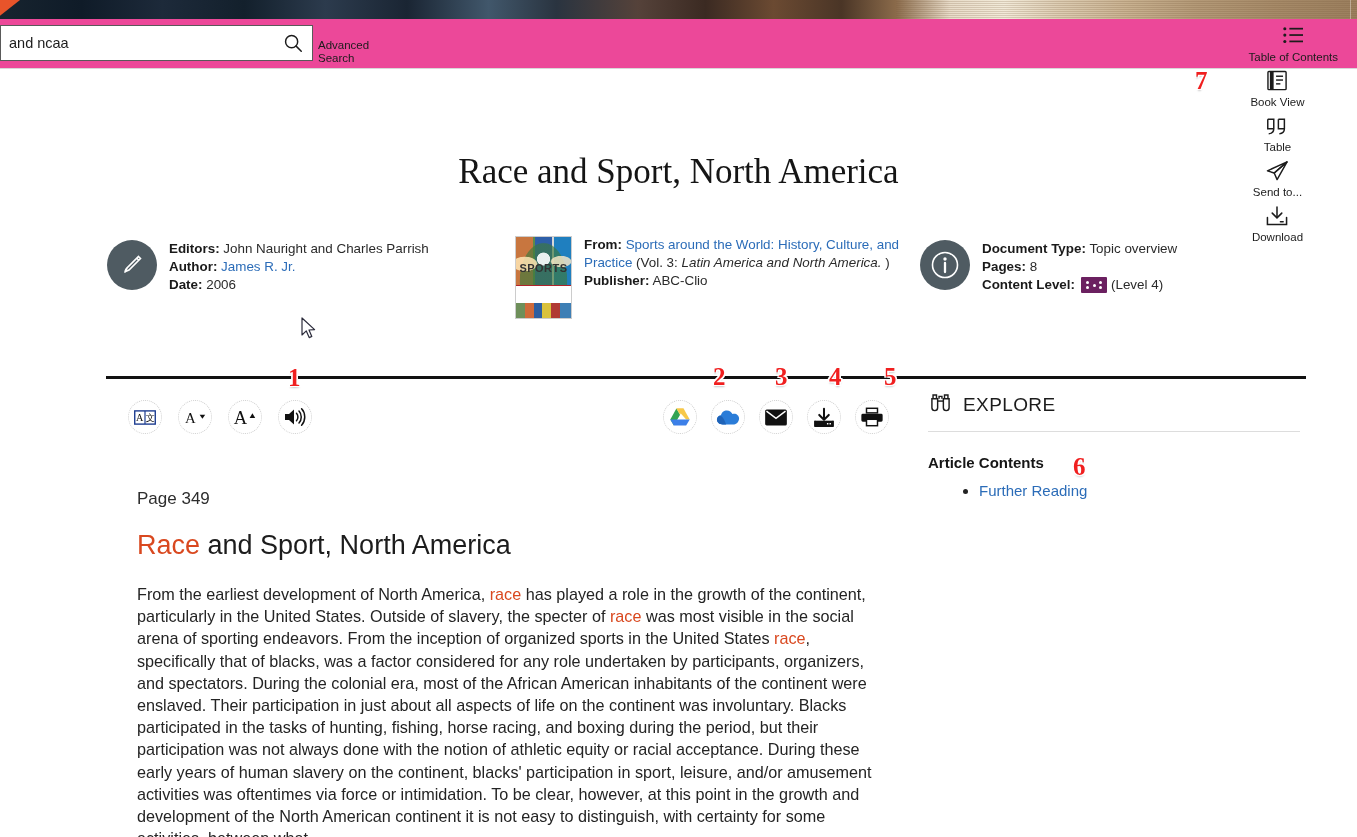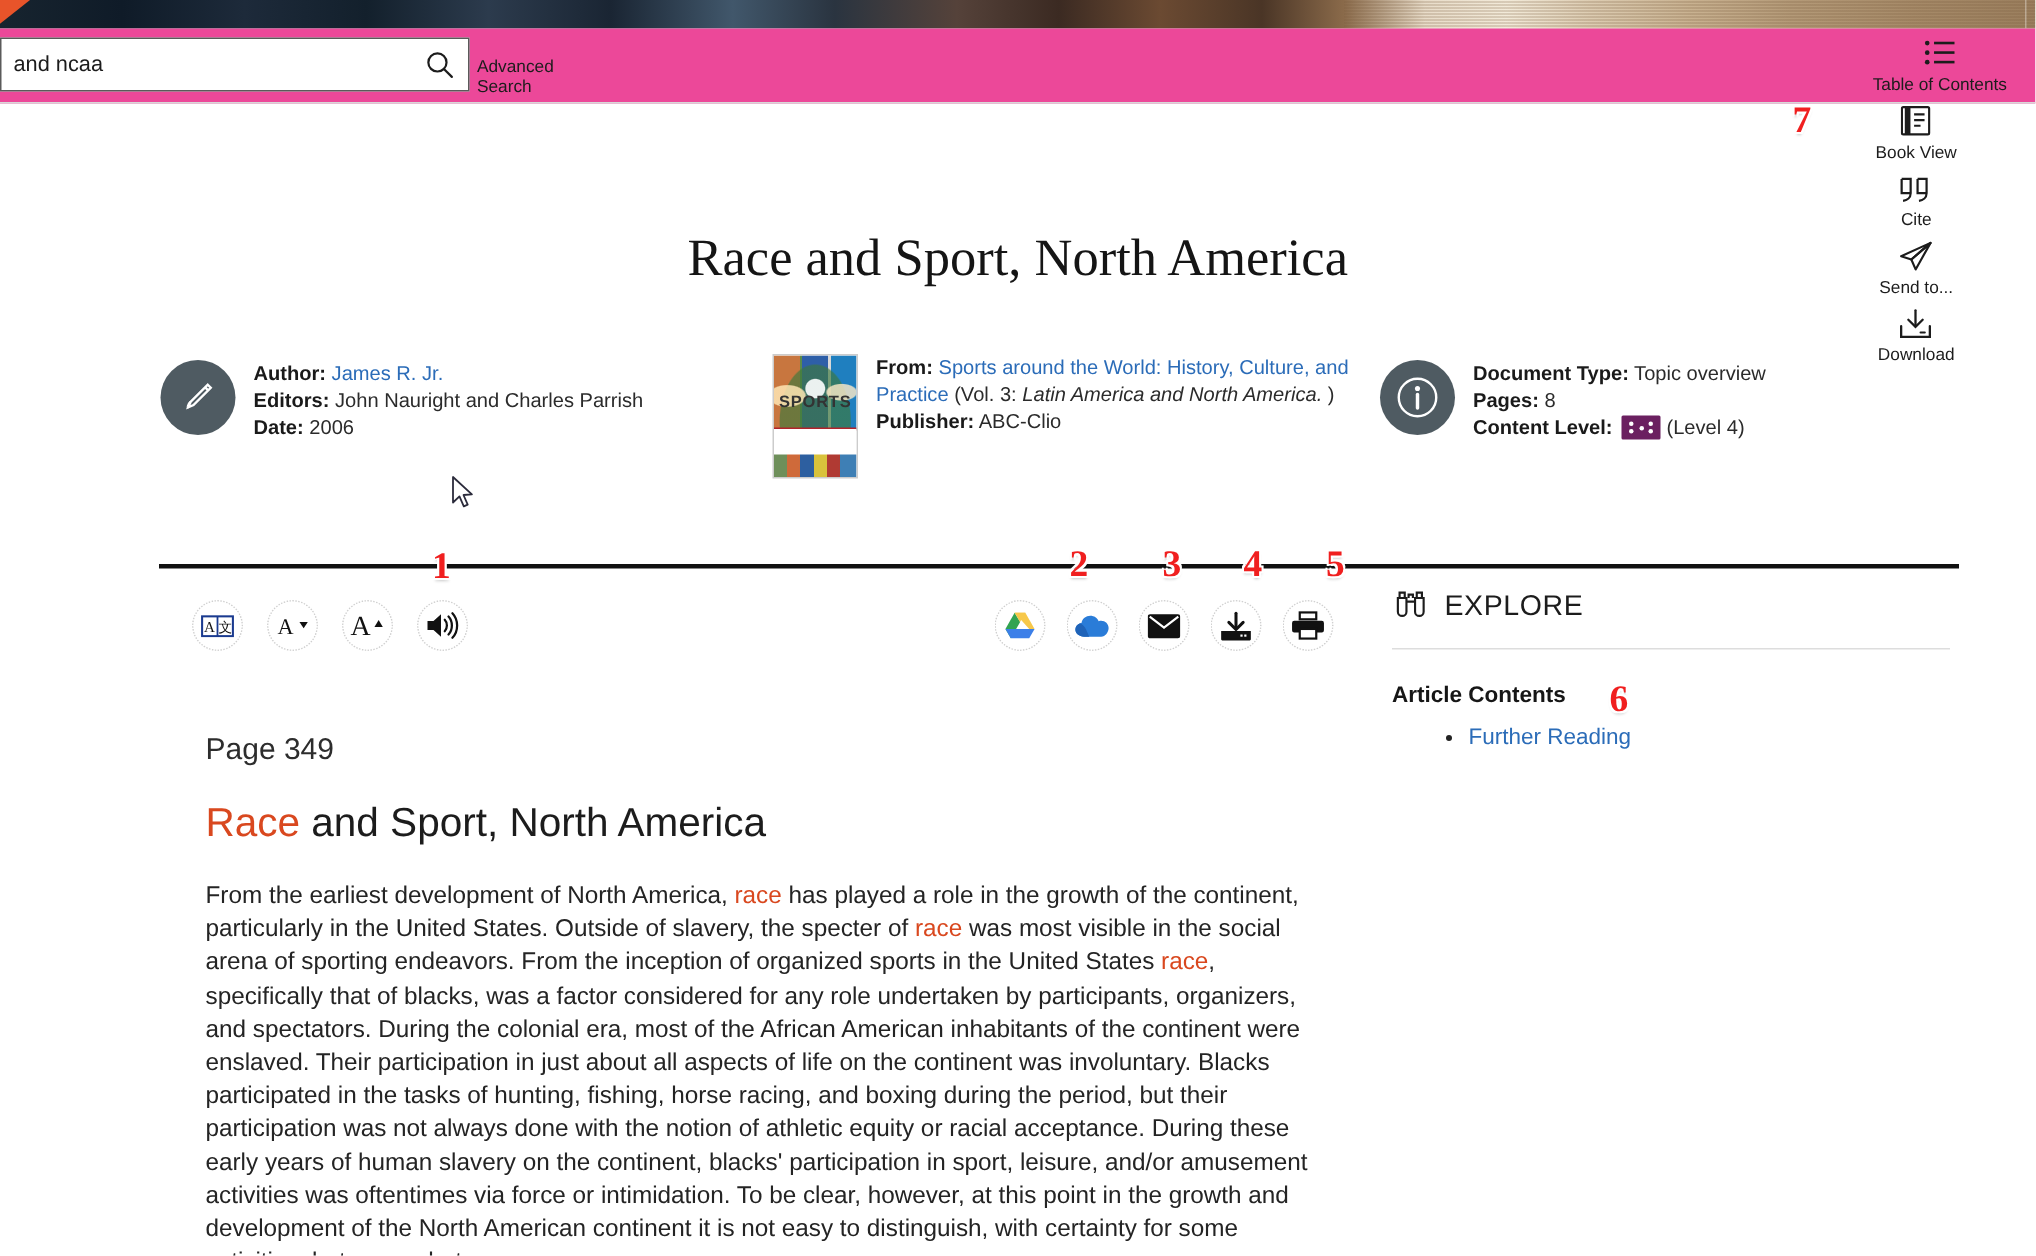--- a/index.html
+++ b/index.html
@@ -343,21 +343,21 @@
     cursor: pointer;
   }
 
   
   #article {
     position: absolute;
     left: 137px; top: 489px;
     width: 745px;
   }
   #page-label {
-    font-size: 20px;
+    font-size: 17px;
     color: #2d2d2d;
     margin-bottom: 20px;
   }
   #article-heading {
     font-size: 27px;
     font-weight: 400;
     color: #1c1c1c;
     margin: 0 0 22px 0;
     line-height: 32px;
   }
@@ -448,21 +448,21 @@
 
     <div class="htool">
       <span class="glyph">
         <svg width="24" height="21" viewBox="0 0 26 22" fill="none" stroke="#1c1c1c" stroke-width="1.6">
           <path d="M3 3.2 H9.5 V13.5 C9.5 16.6 7 18.6 4 19"></path>
           <path d="M3 3.2 V13.5 H9.5"></path>
           <path d="M14.5 3.2 H21 V13.5 C21 16.6 18.5 18.6 15.5 19"></path>
           <path d="M14.5 3.2 V13.5 H21"></path>
         </svg>
       </span>
-      <span class="lbl">Cite</span>
+      <span class="lbl">Table</span>
     </div>
 
     <div class="htool">
       <span class="glyph">
         <svg width="24" height="22" viewBox="0 0 25 23" fill="none" stroke="#1c1c1c" stroke-width="1.5" stroke-linejoin="round">
           <path d="M23 2 L2.5 11.3 L9.6 13.6 L23 2 Z"></path>
           <path d="M23 2 L12.6 20.5 L9.6 13.6 L23 2 Z"></path>
         </svg>
       </span>
       <span class="lbl">Send to...</span>
@@ -490,26 +490,26 @@
   <div class="meta-block" id="meta-author">
     <div class="circle-icon">
       <svg width="28" height="28" viewBox="0 0 28 28" fill="none" stroke="#ffffff" stroke-width="1.6">
         <path d="M20.5 5.5 C22.5 7.5 22.5 7.5 22.5 7.5 L11 19 L7.5 20.5 L9 17 Z"></path>
         <path d="M18.8 7.2 L20.8 9.2"></path>
         <path d="M9 17 C7.2 18.6 7 21 7.5 20.5"></path>
       </svg>
     </div>
     <div class="meta-text">
       <div>
+        <b>Editors:</b>
+        <span>John Nauright and Charles Parrish</span>
+      </div>
+      <div>
         <b>Author:</b>
         <span class="meta-link">James R. Jr.</span>
-      </div>
-      <div>
-        <b>Editors:</b>
-        <span>John Nauright and Charles Parrish</span>
       </div>
       <div>
         <b>Date:</b>
         <span>2006</span>
       </div>
     </div>
   </div>
 
   <div class="meta-block" id="meta-from">
     <div id="book-cover">

